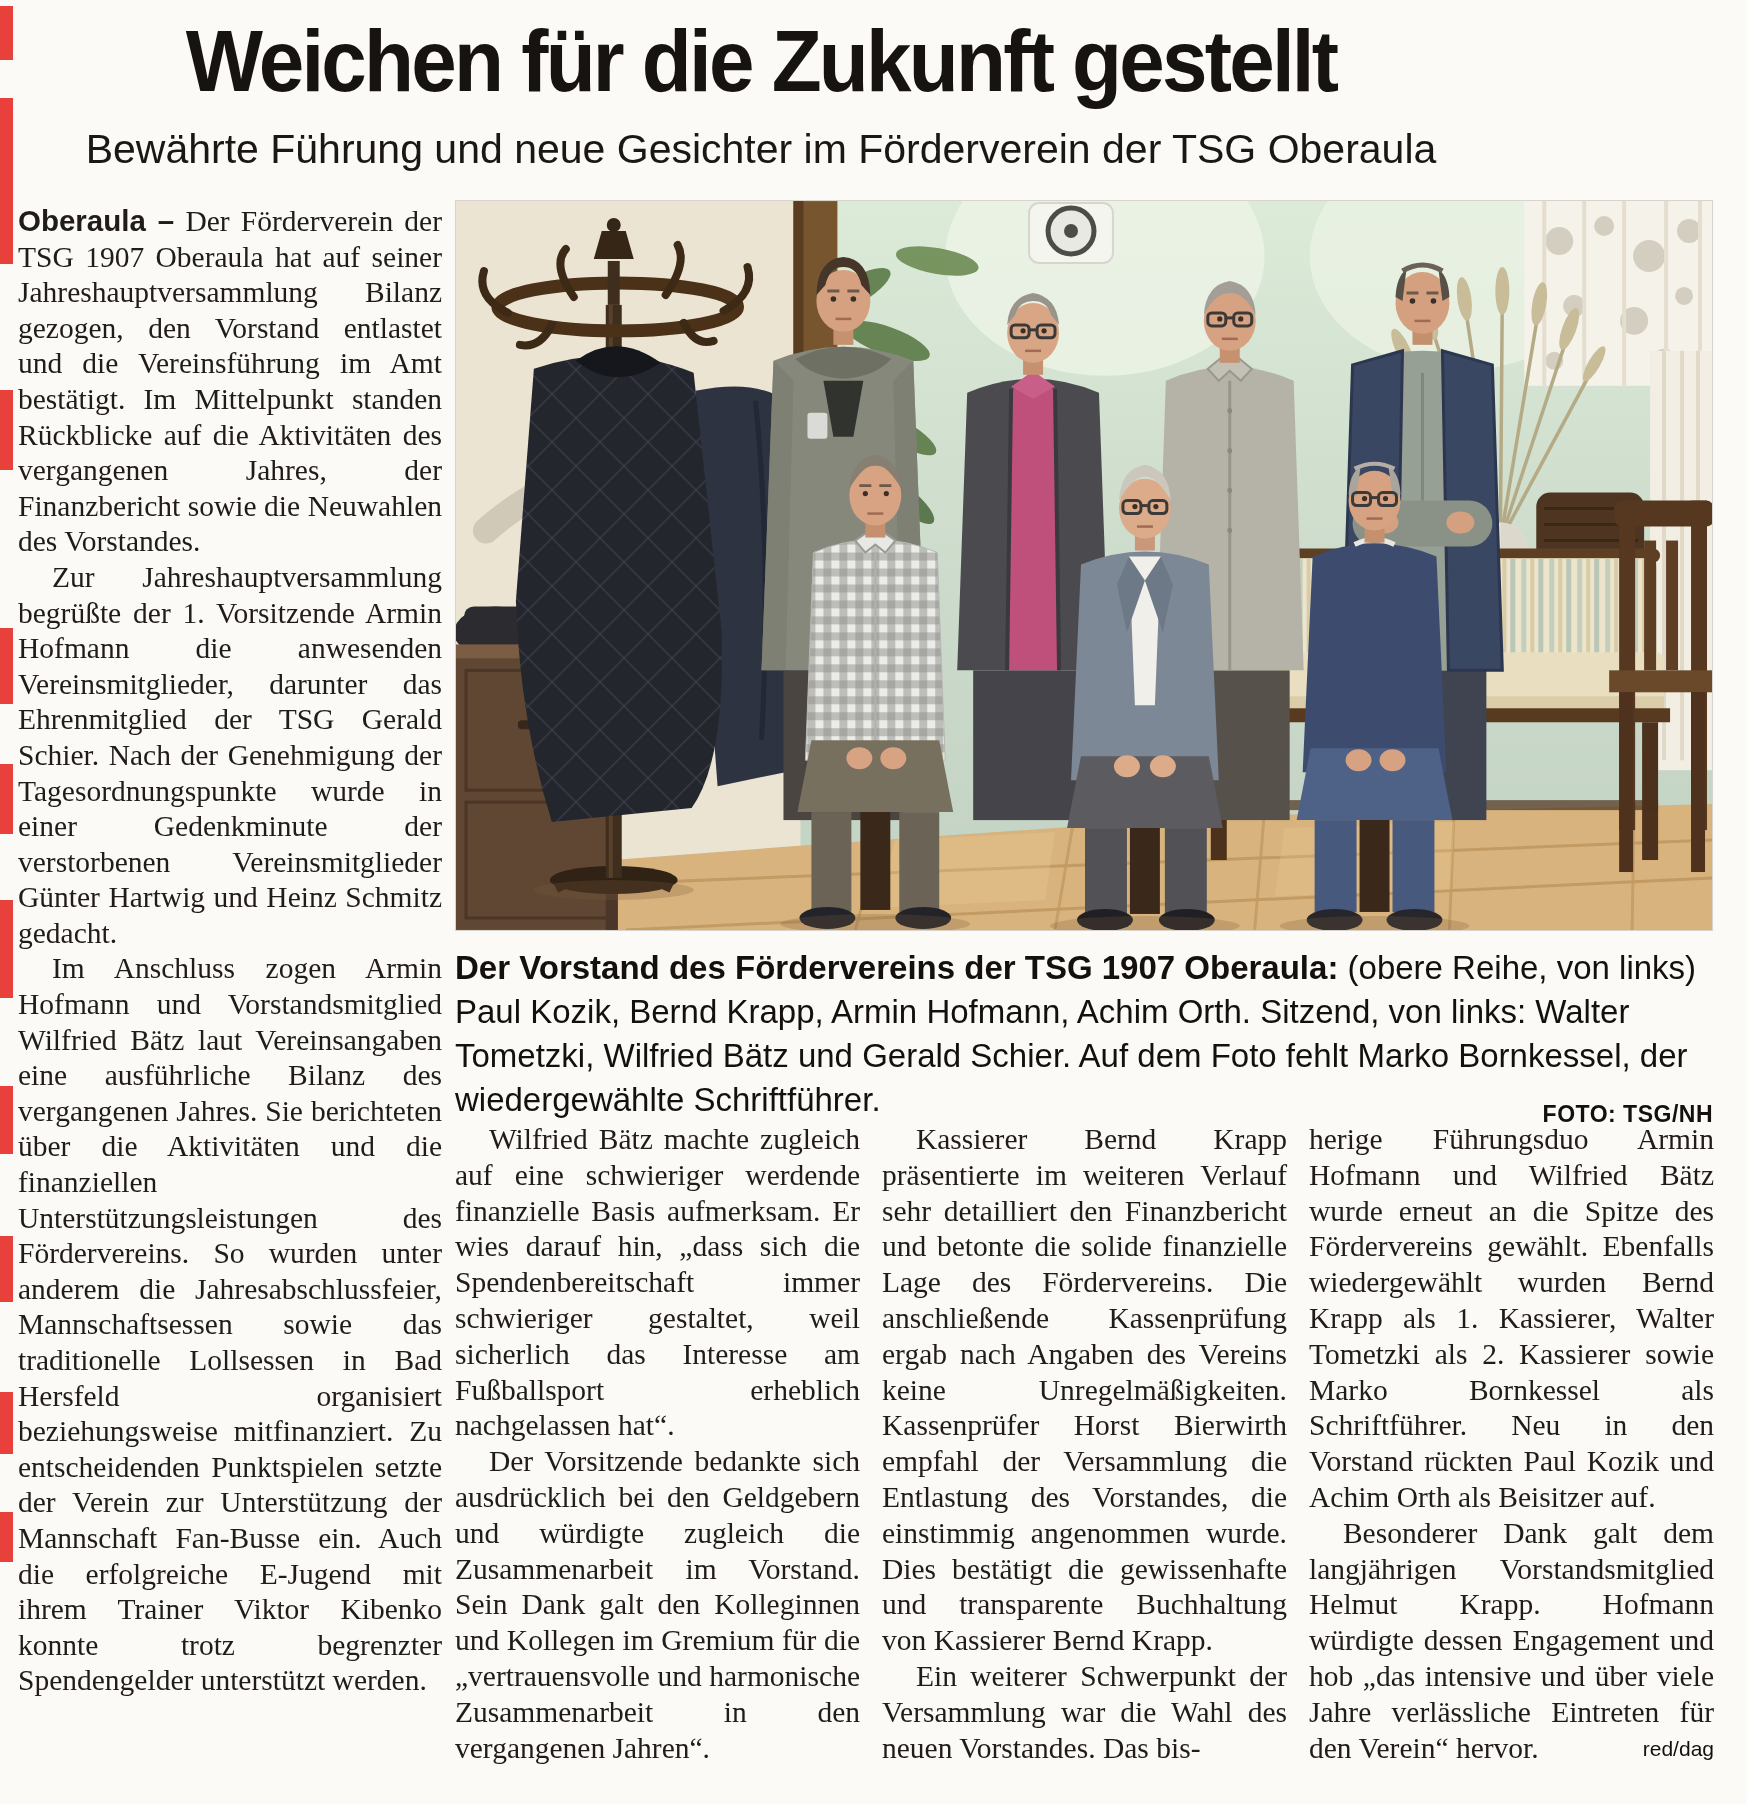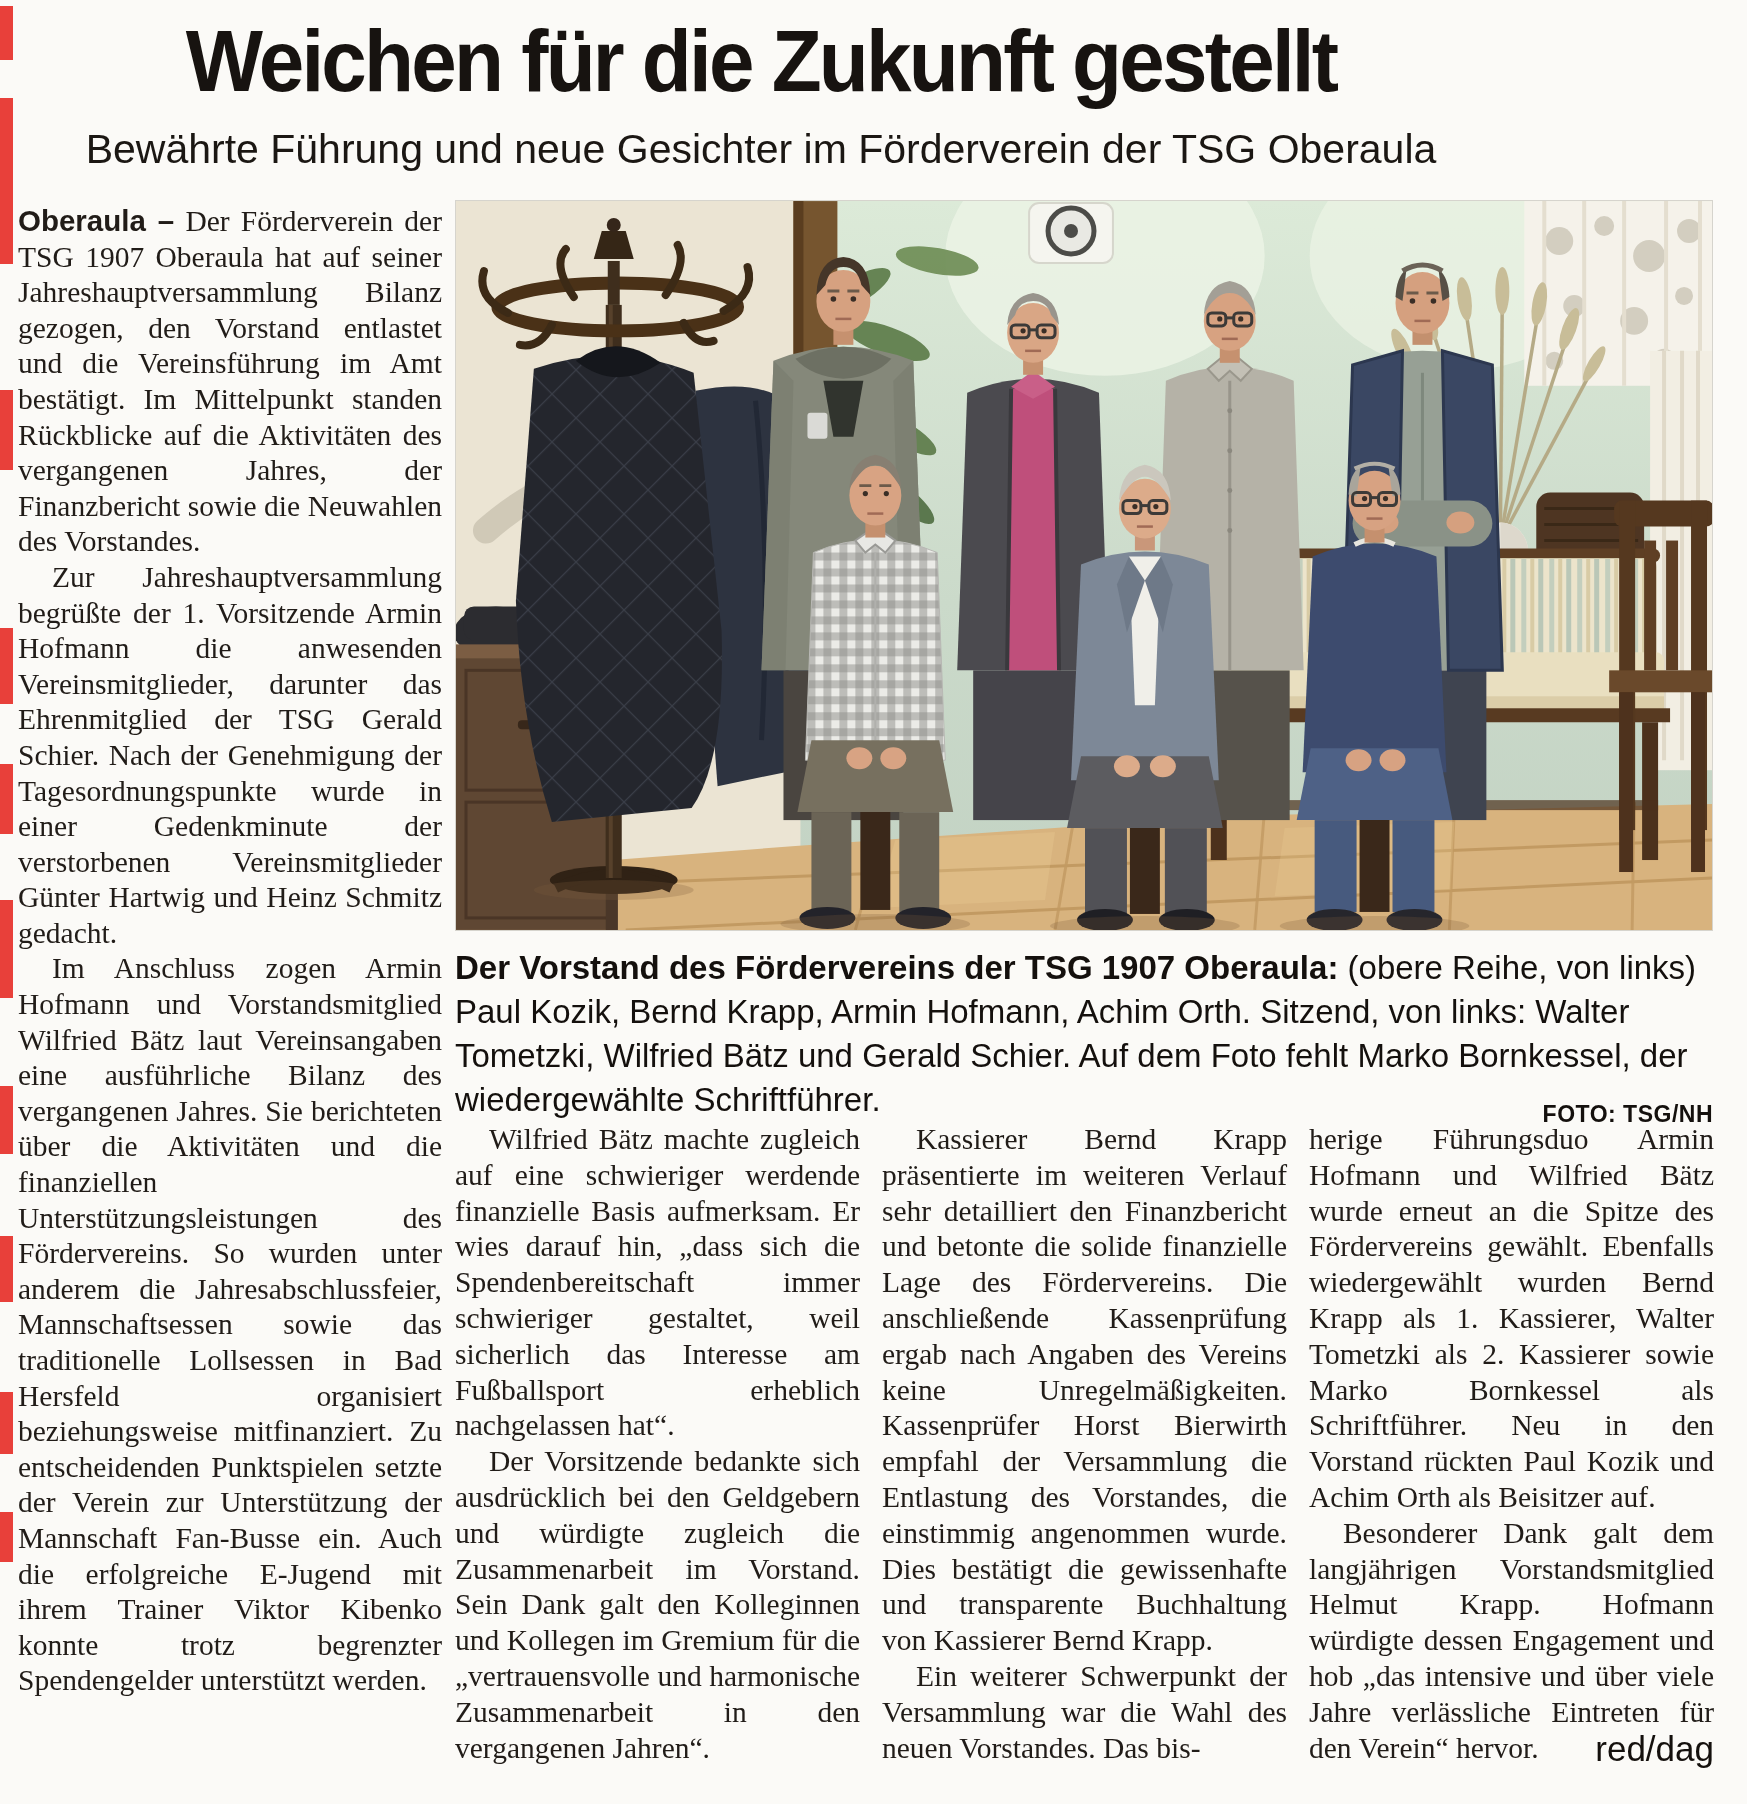--- a/index.html
+++ b/index.html
@@ -21,21 +21,21 @@
      border:1px solid #d6d4cd;box-sizing:border-box;background:#dfe7da;}
   figure.photo svg{display:block;width:100%;height:100%;}
   .caption{position:absolute;left:455px;top:946px;width:1258px;
      font-family:"Liberation Sans",sans-serif;font-size:33px;line-height:44px;color:#14100d;text-align:left;}
   .caption .capb{font-weight:700;}
   .caption .fcredit{float:right;font-size:23px;font-weight:700;letter-spacing:.5px;margin-top:14px;}
   .bottom{position:absolute;left:455px;top:1122px;width:1260px;height:682px;display:flex;gap:22px;overflow:hidden;}
   .bcol{width:405px;flex:0 0 405px;font-size:29.5px;line-height:35.8px;text-align:justify;
      hyphens:auto;-webkit-hyphens:auto;}
   .bcol p{margin:0;}
-  .acredit{float:right;font-family:"Liberation Sans",sans-serif;font-size:35px;color:#14100d;}
+  .acredit{float:right;font-family:"Liberation Sans",sans-serif;font-size:21px;color:#14100d;}
 </style>
 </head>
 <body>
 
 <div class="red-mark" style="top:6px;height:54px;"></div>
 <div class="red-mark" style="top:98px;height:166px;"></div>
 <div class="red-mark" style="top:390px;height:80px;"></div>
 <div class="red-mark" style="top:628px;height:76px;"></div>
 <div class="red-mark" style="top:764px;height:70px;"></div>
 <div class="red-mark" style="top:900px;height:98px;"></div>

